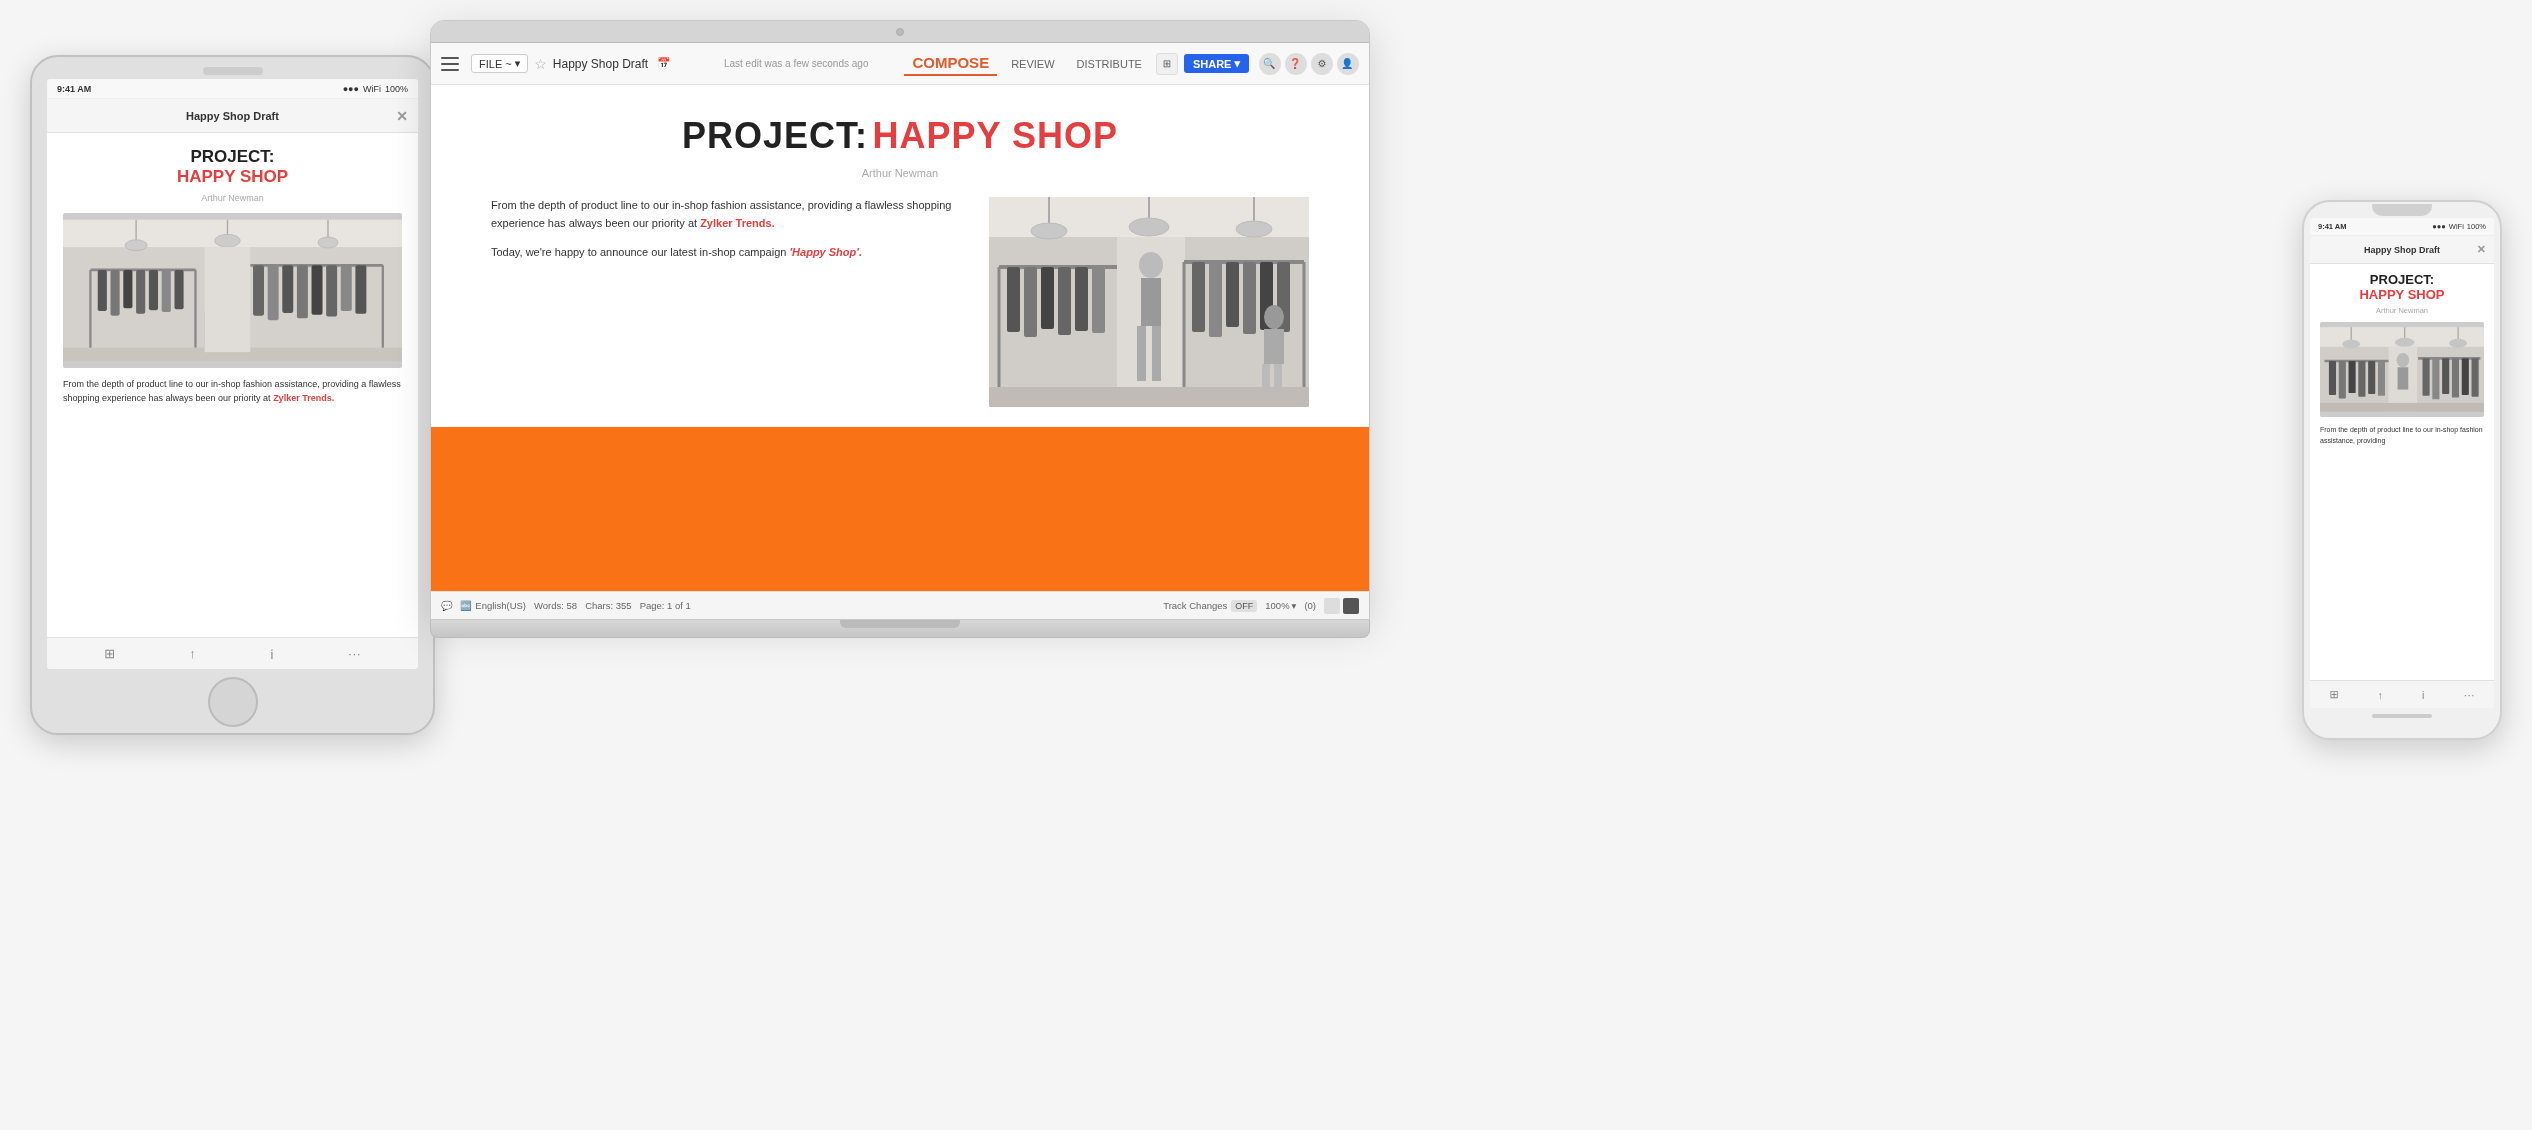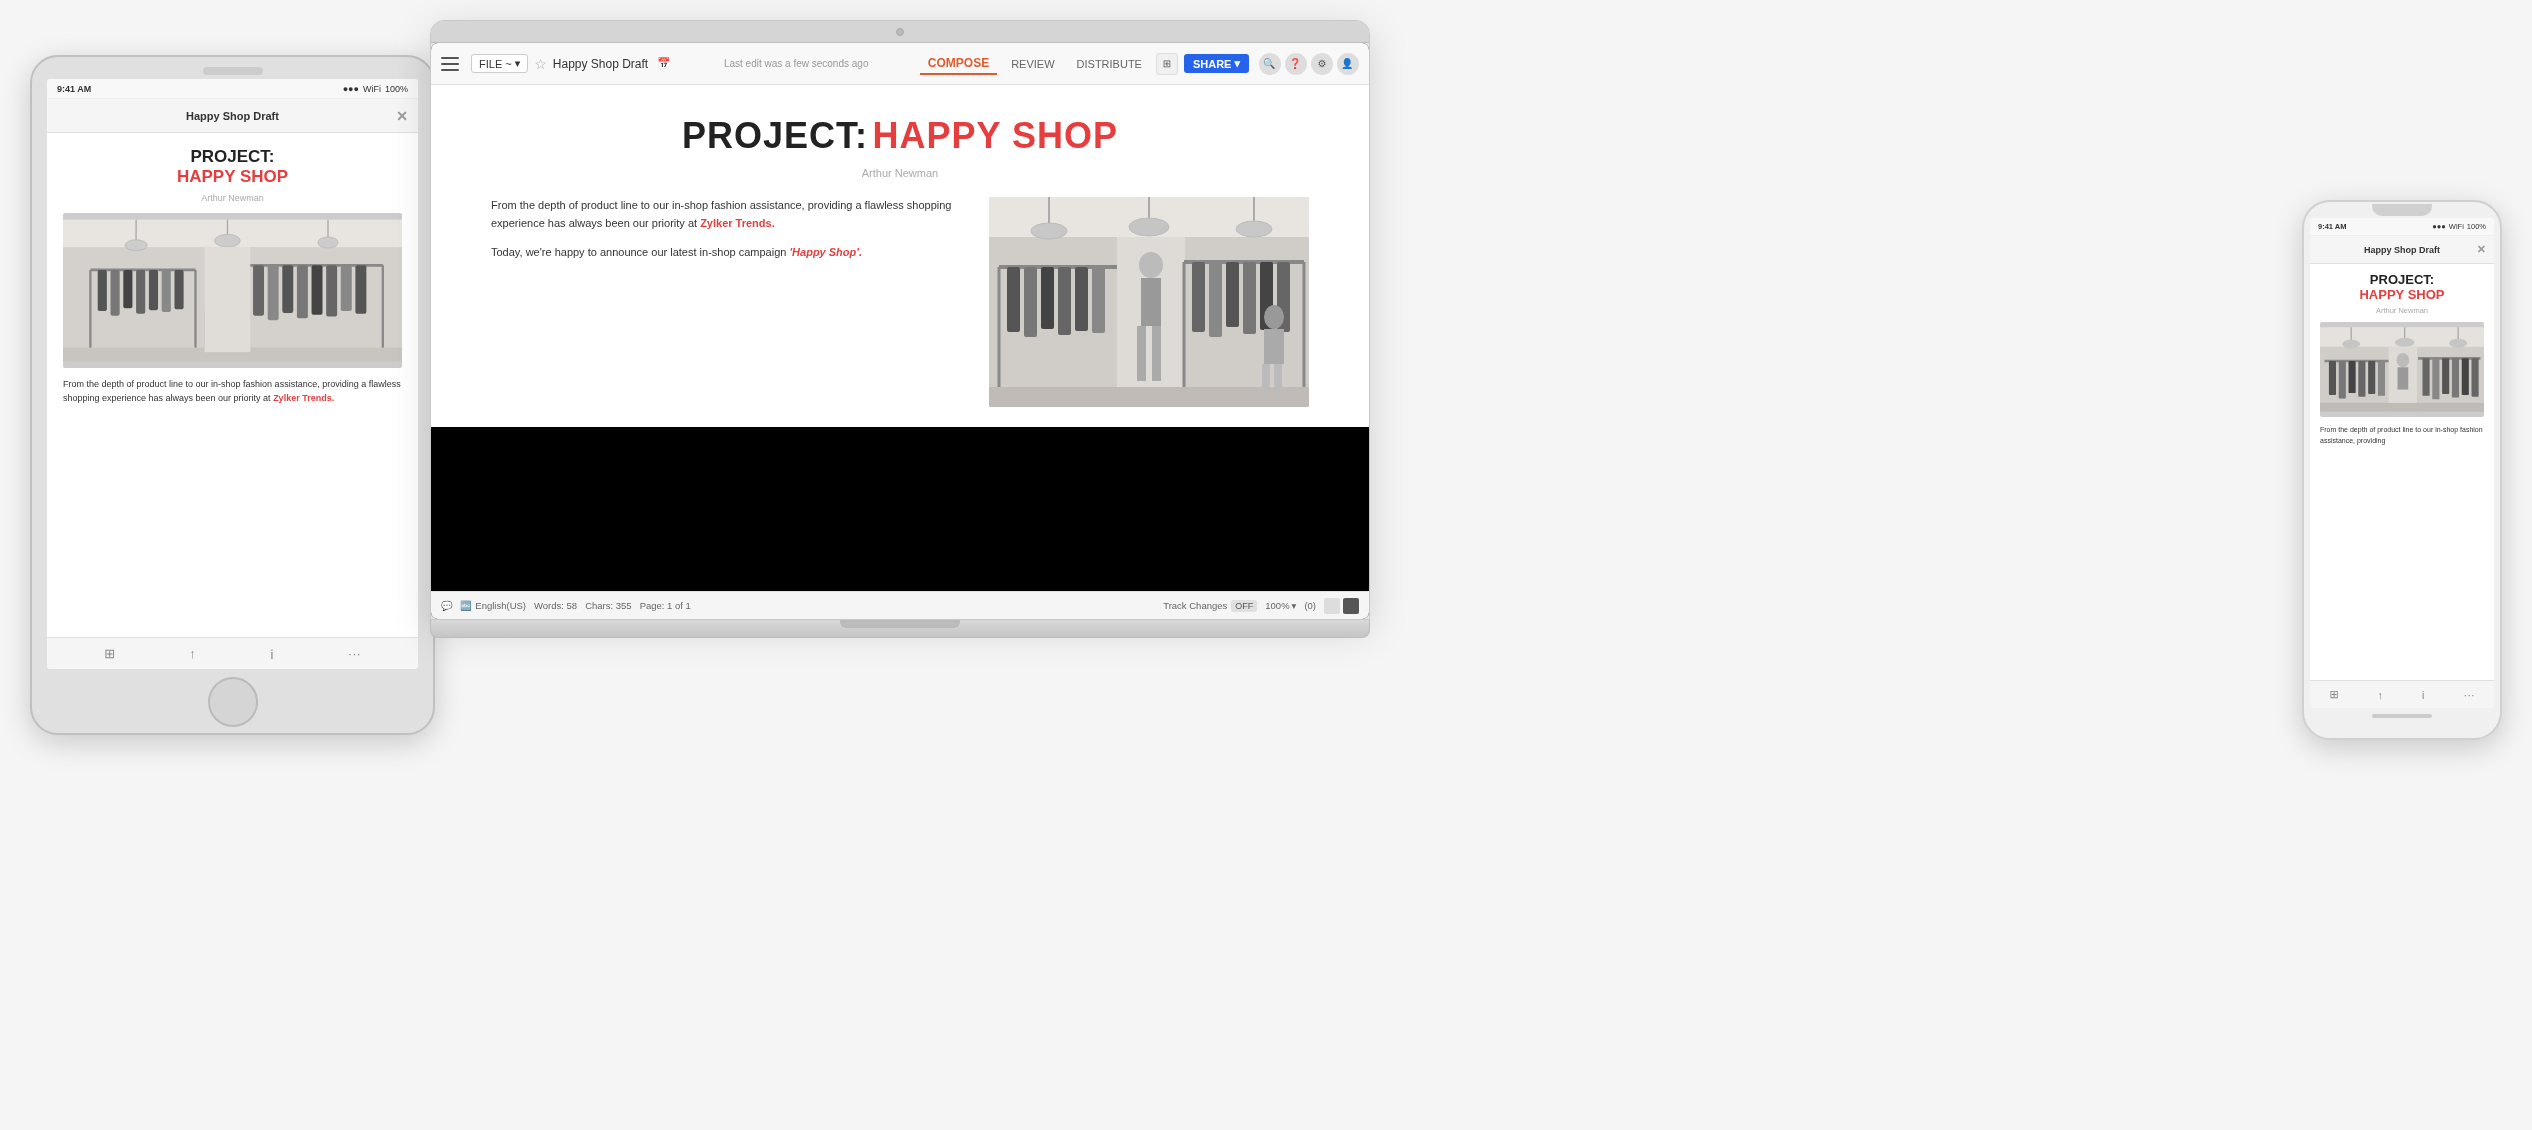--- a/index.html
+++ b/index.html
@@ -53,24 +53,23 @@
     .laptop-camera {
       width: 8px;
       height: 8px;
       border-radius: 50%;
       background: #bbb;
       border: 1px solid #aaa;
     }
     .laptop-screen {
       width: 100%;
       height: calc(100% - 22px);
-      background: #000000;
-      overflow: hidden;
-      position: relative;
-      border-radius: 7px;
+      background: #f97316;
+      overflow: hidden;
+      position: relative;
     }
     
     .toolbar {
       width: 100%;
       height: 42px;
       background: #f8f8f8;
       border-bottom: 1px solid #e0e0e0;
       display: flex;
       align-items: center;
       padding: 0 10px;
@@ -117,21 +116,21 @@
       margin-left: 3px;
     }
     .toolbar-autosave {
       font-size: 10px;
       color: #999;
       margin-left: 4px;
       padding-left: 43px;
     }
     .toolbar-spacer { flex: 1; }
     .toolbar-compose {
-      font-size: 12px;
+      font-size: 15px;
       font-weight: 600;
       color: #e05c2e;
       padding: 3px 8px;
       border-bottom: 2px solid #e05c2e;
     }
     .toolbar-review {
       font-size: 11px;
       color: #666;
       padding: 3px 8px;
     }

